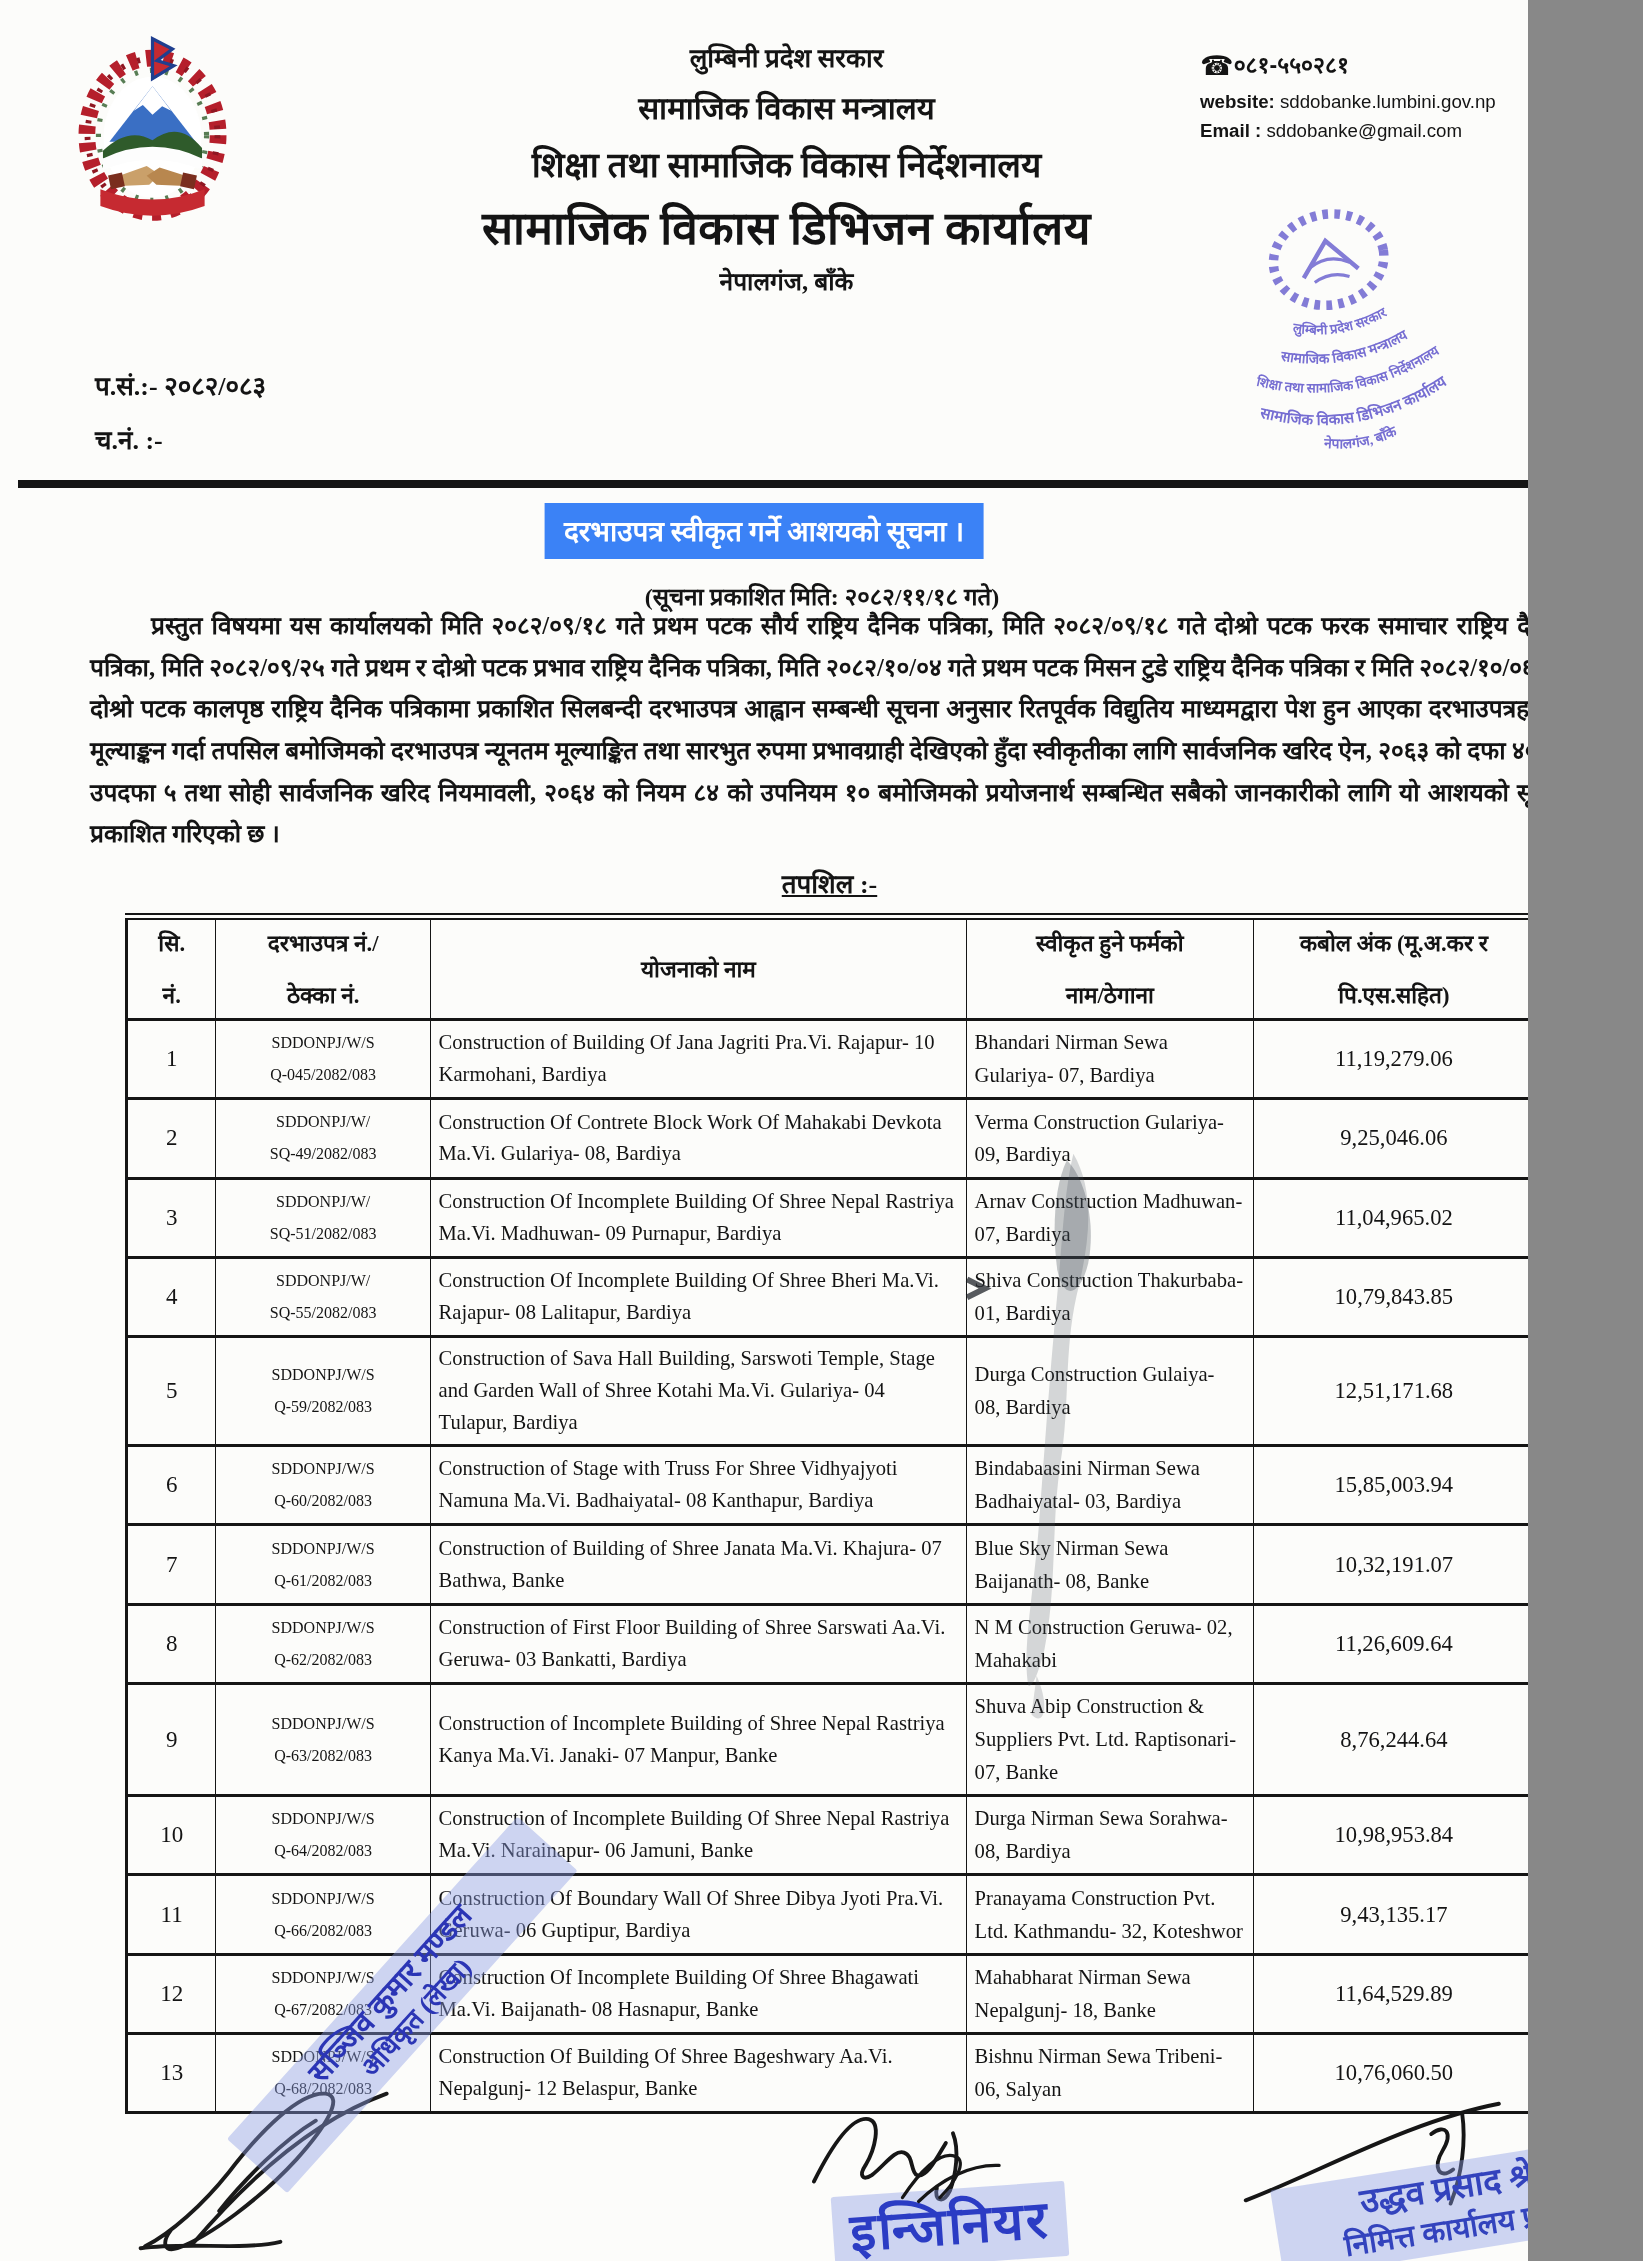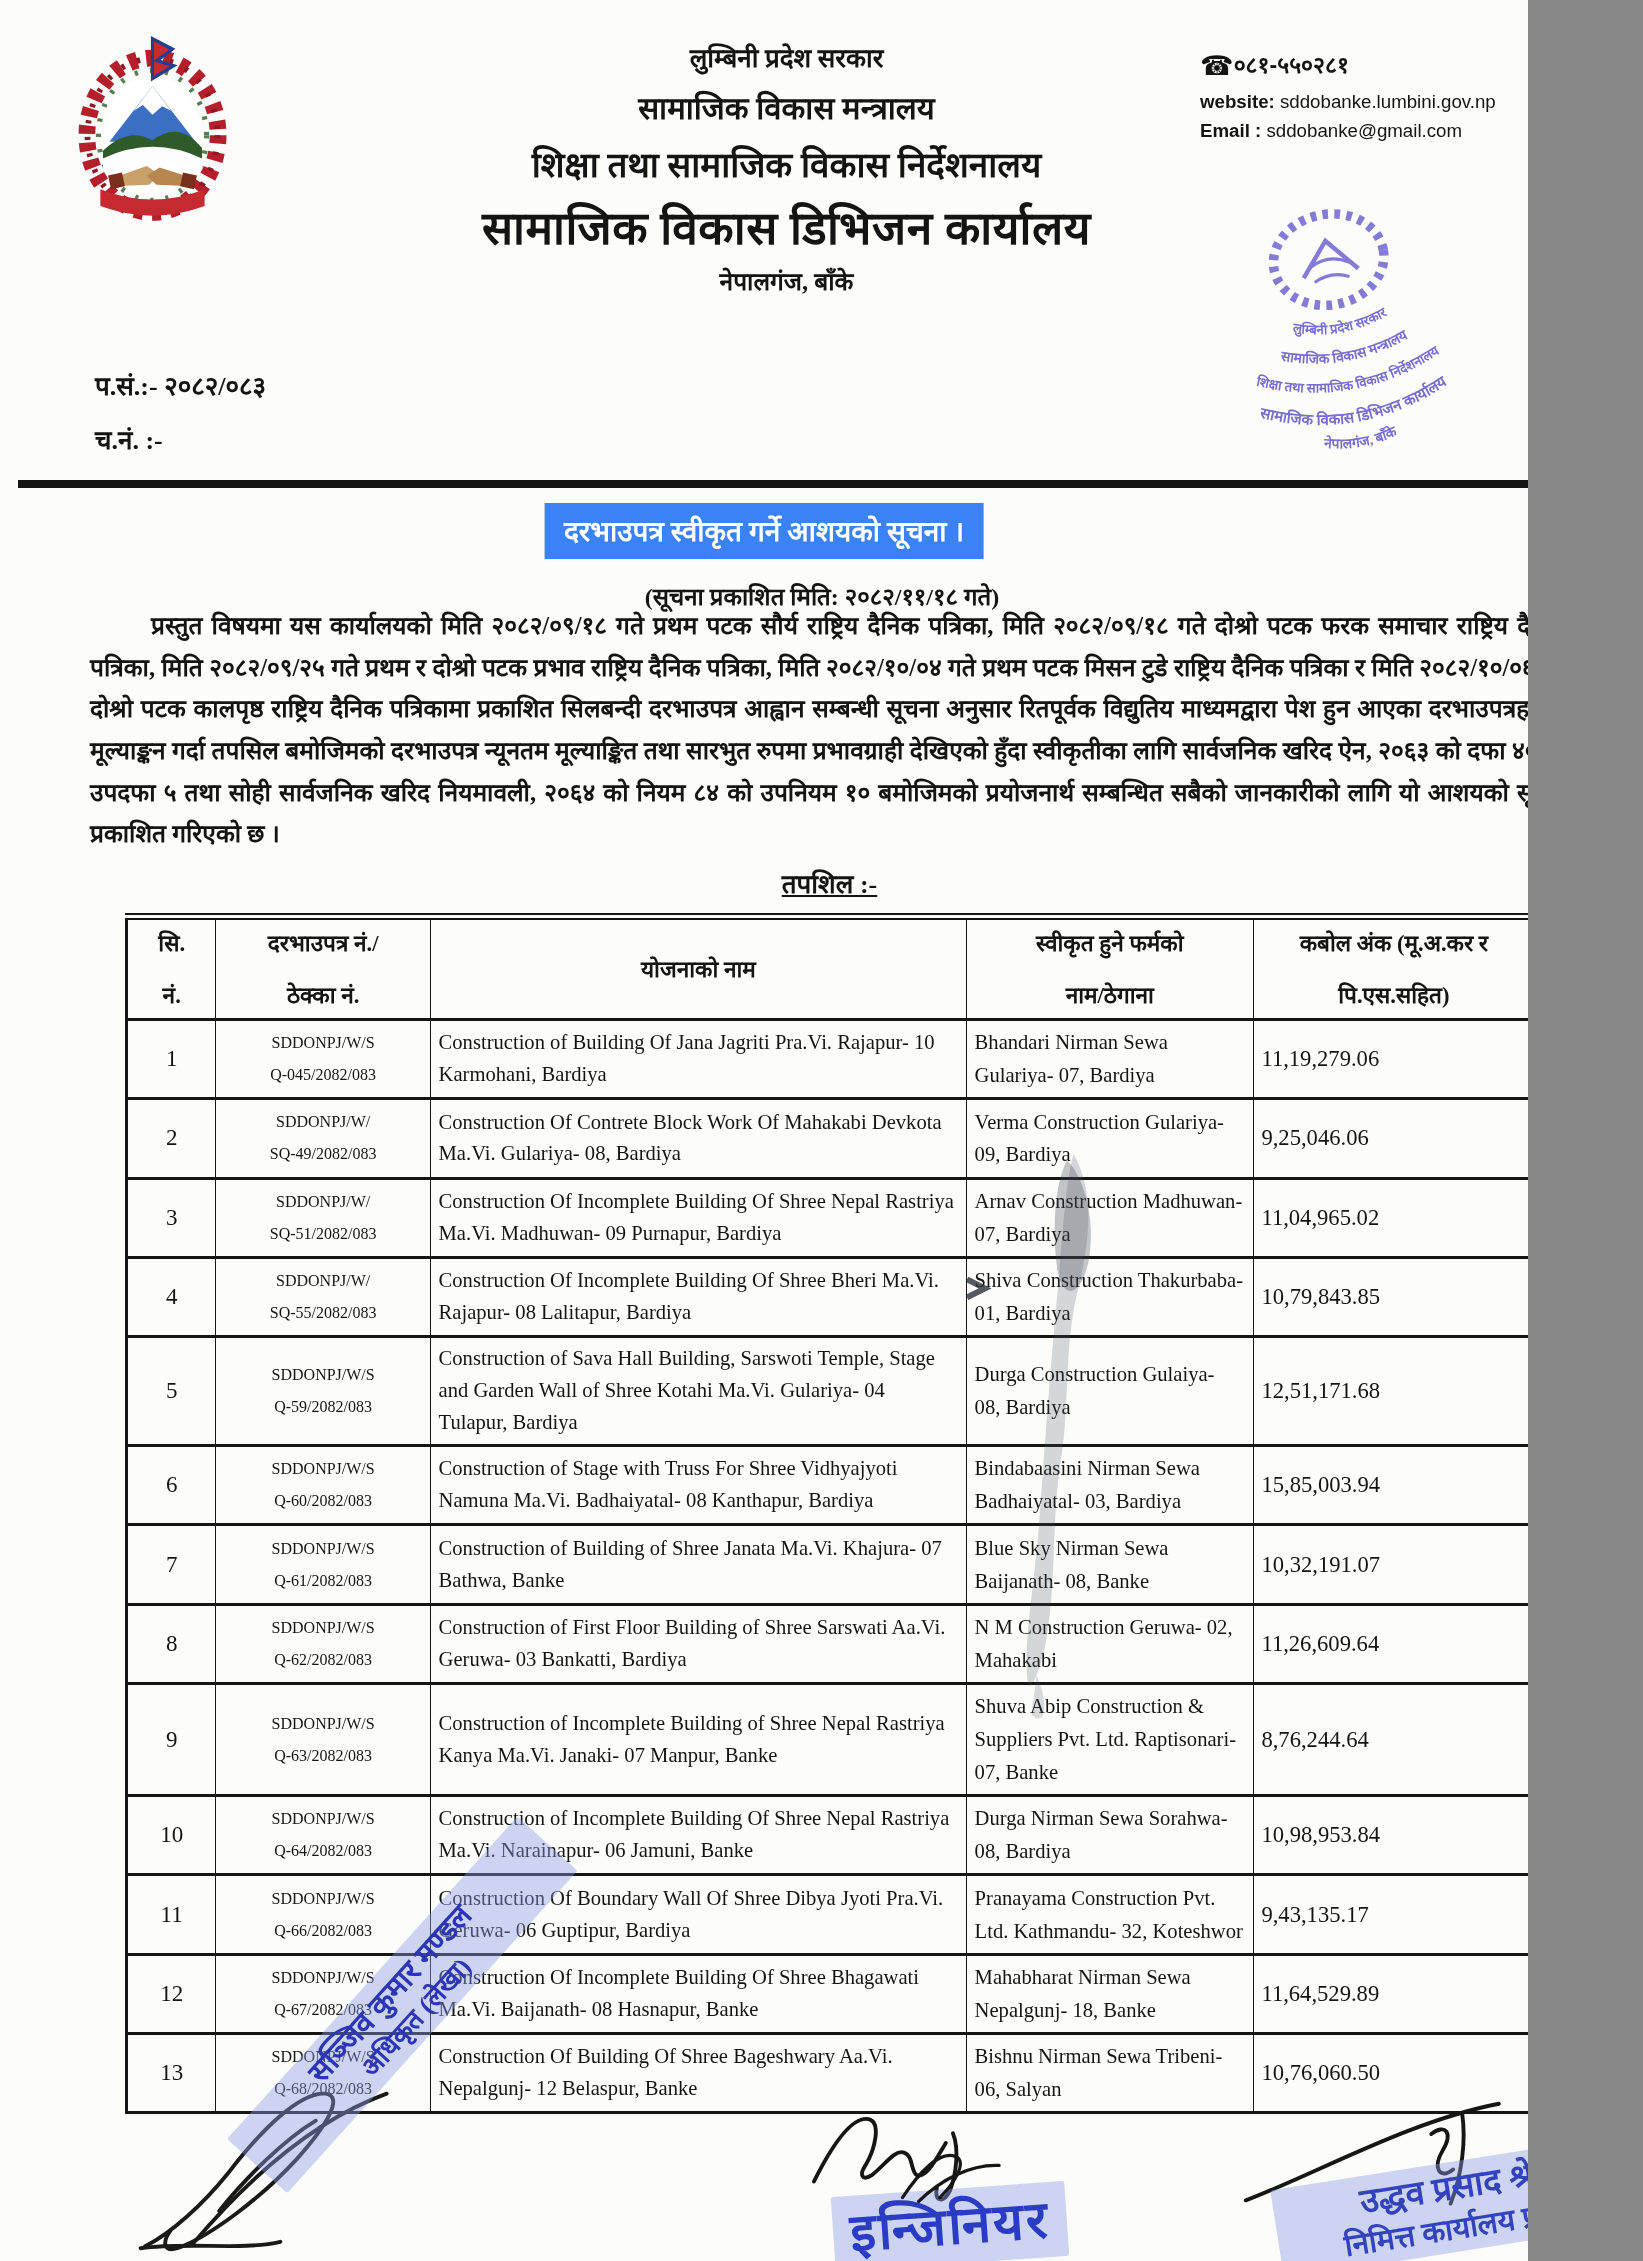--- a/index.html
+++ b/index.html
@@ -49,21 +49,21 @@
   table.tender th{border-top:7px double #151515; border-bottom:3.2px solid #151515;
     font-size:22.6px; font-weight:bold; padding:7.7px 6.4px;}
   table.tender td{padding:5.2px 7.7px;}
   .thspread{display:flex; flex-direction:column; justify-content:space-between; min-height:83px;}
   .thcenter{display:flex; flex-direction:column; justify-content:center; min-height:83px;}
   tbody tr{border-bottom:3.2px solid #151515;}
   td.c-sn{text-align:center; font-size:23px; width:76px;}
   td.c-tender{text-align:center; font-size:16px; white-space:pre-line; line-height:2.0; width:206px;}
   td.c-project{font-size:20.6px; line-height:1.55; width:554px;}
   td.c-firm{font-size:20.6px; line-height:1.6; width:284px;}
-  td.c-amount{text-align:left; font-size:22.6px; padding-right:17px; width:277px;}
+  td.c-amount{text-align:center; font-size:22.6px; padding-right:17px; width:277px;}
   
   .smudge{position:absolute; left:0; top:0; width:1644px; height:2261px; pointer-events:none;}
   
   .sig{position:absolute;}
   .stamp-box{position:absolute; color:#2b35b5; text-align:center;
     padding:5.2px 17px; border-radius:2.6px; line-height:1.25; font-weight:bold;}
   .stamp-wash{background:rgba(141,158,228,0.42);}
   .stamp-left{left:227px; top:2139px; transform:rotate(-48deg); transform-origin:left top; width:400px;}
   .stamp-left .l1{font-size:30px;}
   .stamp-left .l2{font-size:26.4px;}

